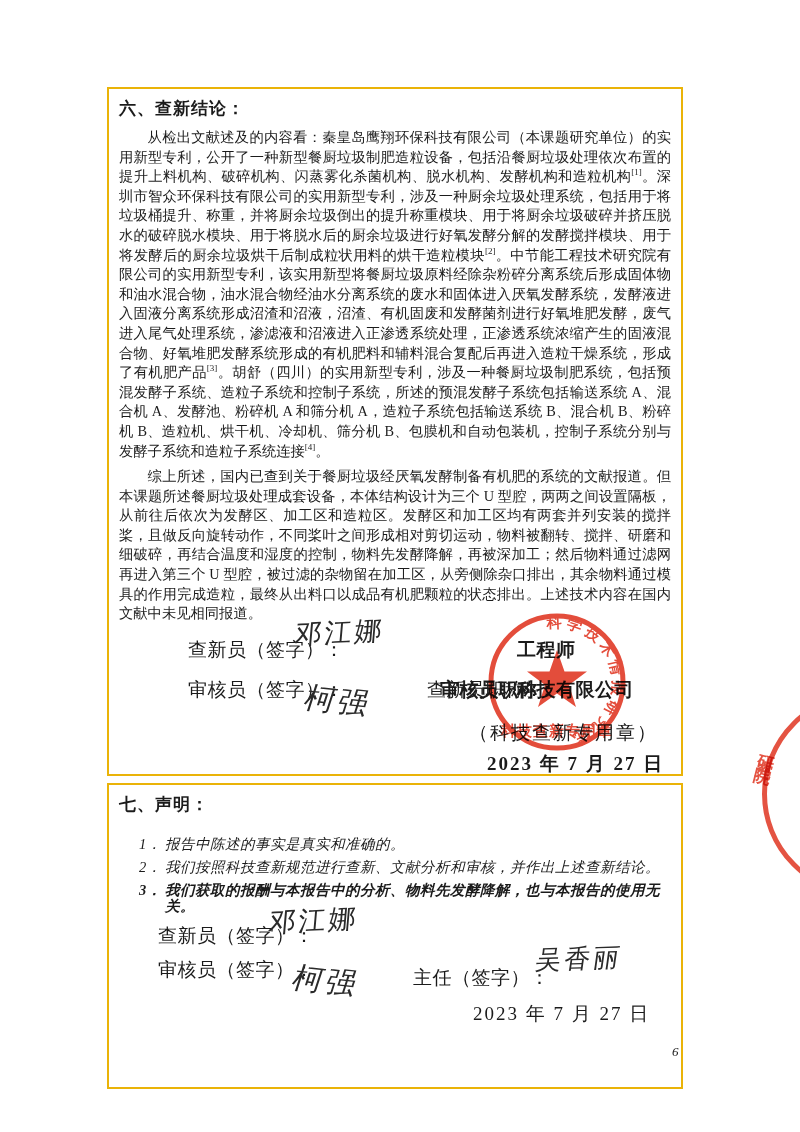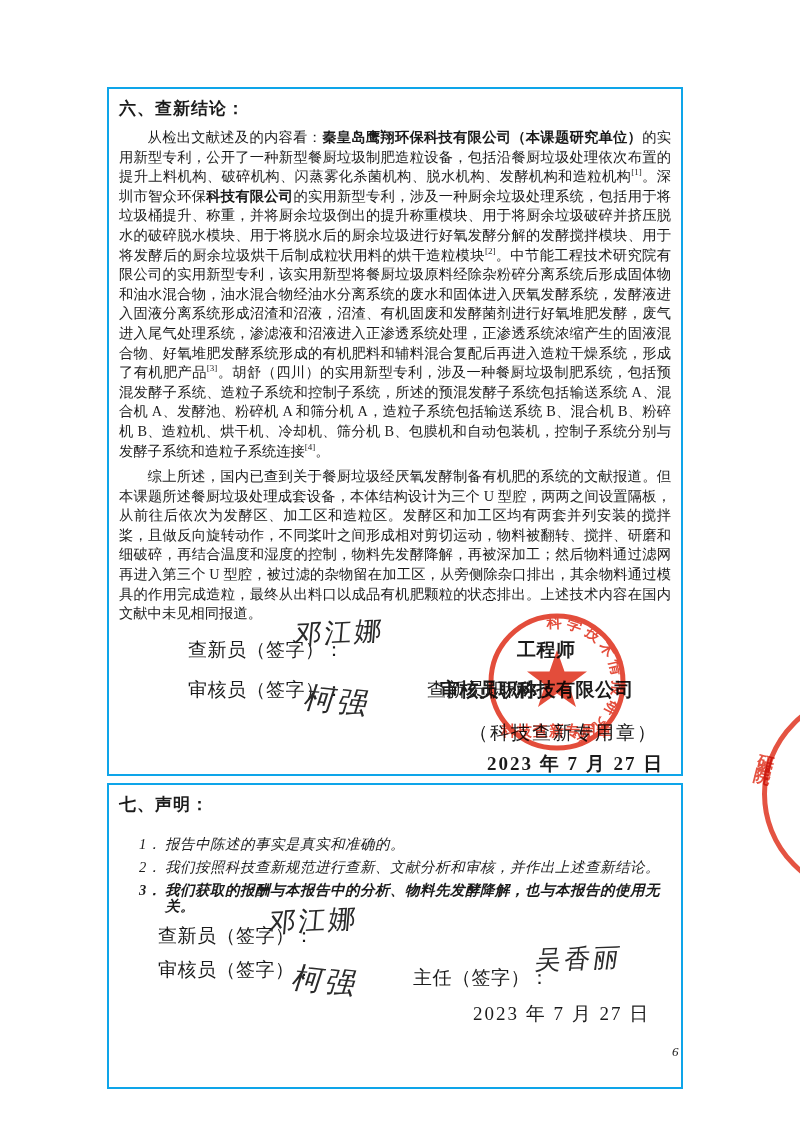--- a/index.html
+++ b/index.html
@@ -4,35 +4,35 @@
 <style>
   html,body{margin:0;padding:0;}
   body{
     width:800px;height:1132px;position:relative;background:#ffffff;
     overflow:hidden;
     font-family:"Liberation Serif","DejaVu Serif",serif;
     color:#1b1b1b;
   }
   .box{
     position:absolute;left:107px;width:576px;
-    border:2px solid #0ea5e9;background:#fff;box-sizing:border-box;
+    border:2px solid #eab308;background:#fff;box-sizing:border-box;
   }
   #box6{top:87px;height:689px;}
   #box7{top:783px;height:306px;}
   .sec-title{
     font-size:17px;font-weight:bold;letter-spacing:1px;
     margin:0;padding:8px 0 2px 10px;
   }
   .para{
     margin:6px 10px 0 10px;
     font-size:14.3px;line-height:19.6px;
     text-align:justify;text-justify:inter-ideograph;
     text-indent:2em;
   }
-  .para .b{font-weight:bold;}
+  .para .b{font-weight:normal;}
   .para .sup{font-size:9px;vertical-align:super;line-height:0;}
   .abs{position:absolute;white-space:nowrap;}
   .label{font-size:19px;letter-spacing:.5px;}
   .bold{font-weight:bold;}
   .hand{
     font-family:"DejaVu Serif",serif;color:#2a2a2a;
     transform:rotate(-3deg) skewX(-8deg);transform-origin:left bottom;
     letter-spacing:3px;
   }
   .hand1{font-size:27px;}

